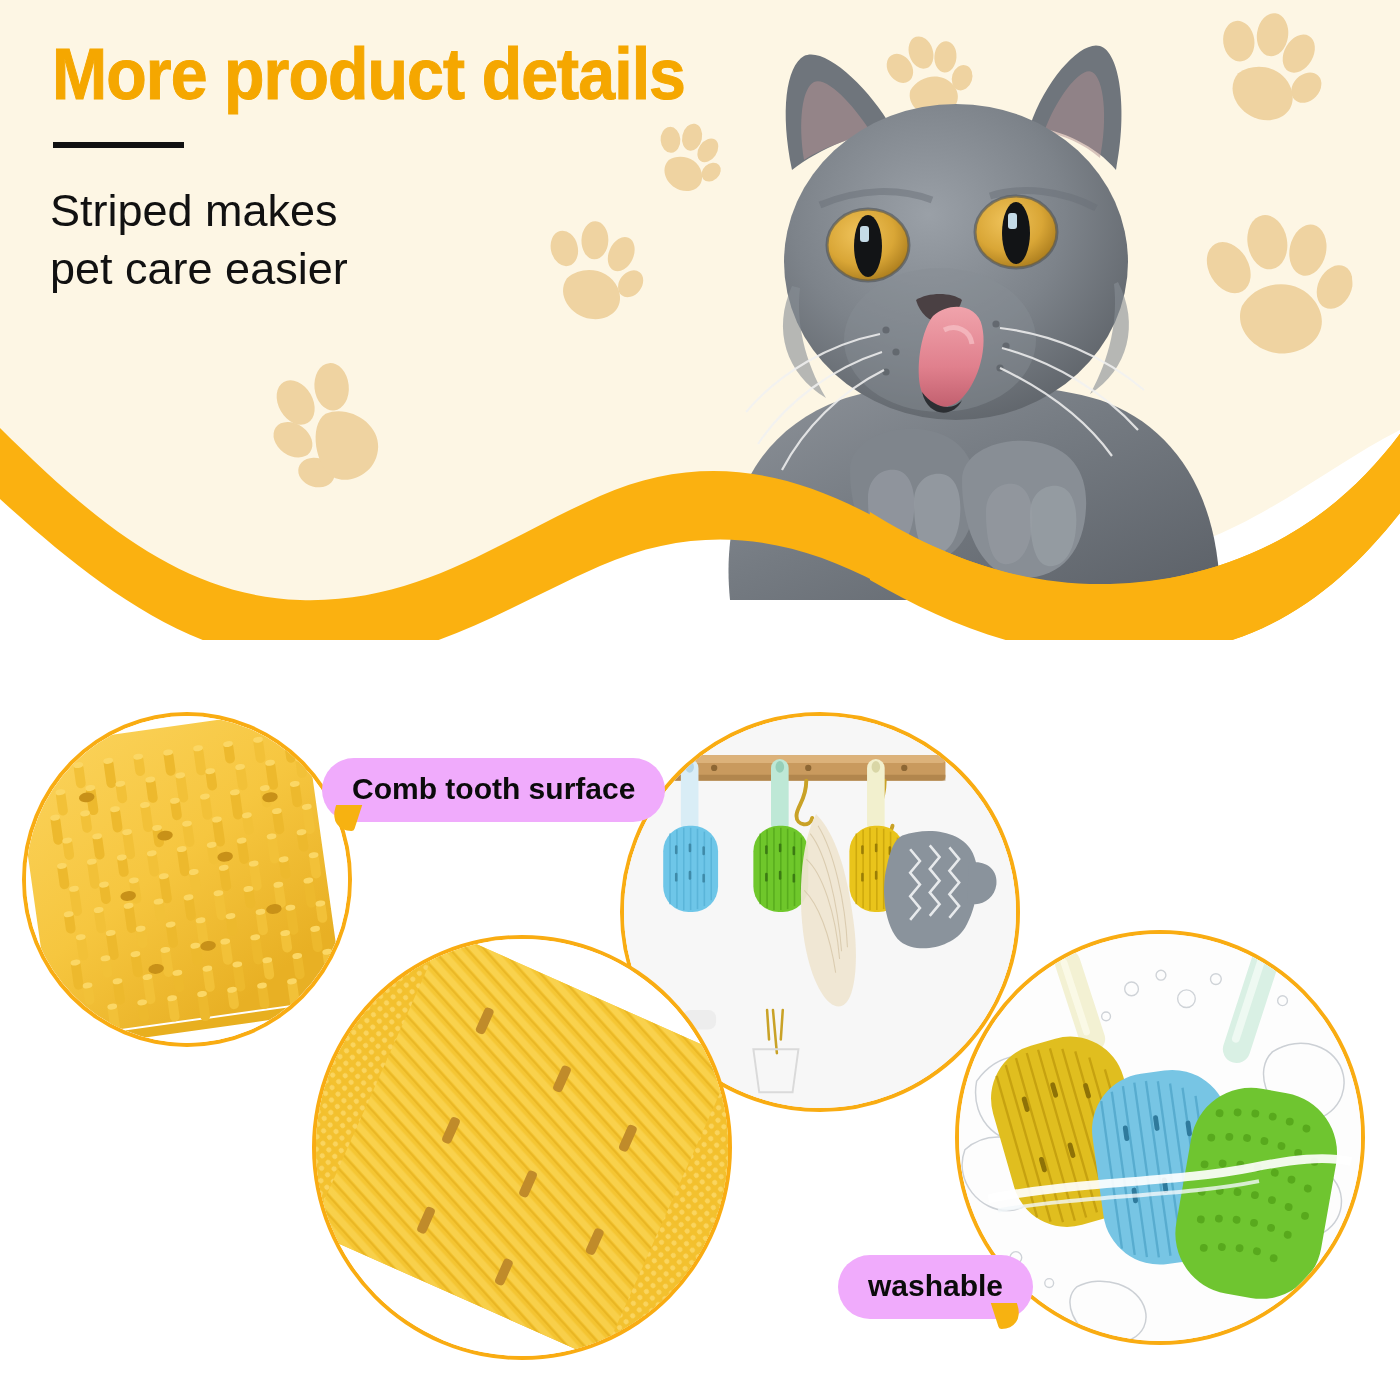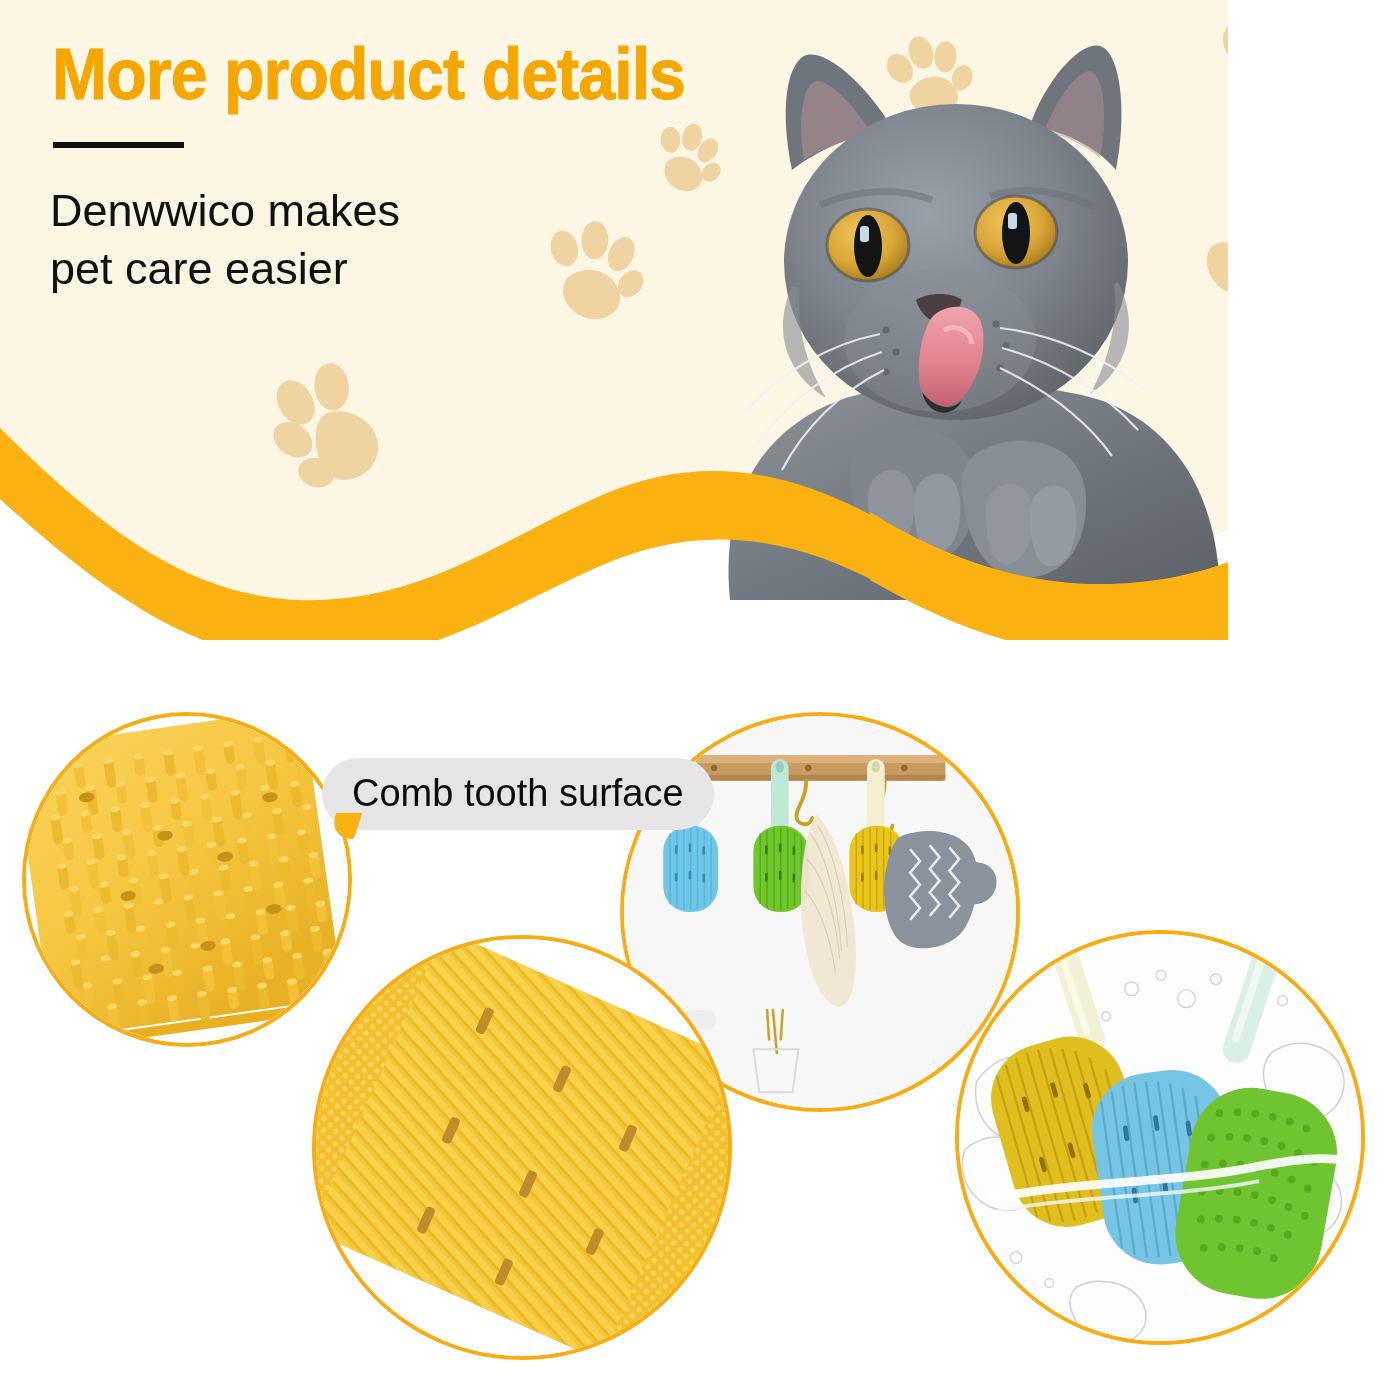--- a/index.html
+++ b/index.html
@@ -22,21 +22,21 @@
     height: 1400px;
     background: #ffffff;
     overflow: hidden;
   }
 
   
   .hero {
     position: absolute;
     left: 0;
     top: 0;
-    width: 1228px;
+    width: 1400px;
     height: 640px;
     overflow: hidden;
   }
   .hero-bg {
     position: absolute;
     left: 0;
     top: 0;
     width: 1400px;
     height: 640px;
   }
@@ -127,28 +127,28 @@
     box-sizing: border-box;
   }
 
   .c-comb   { left: 22px;  top: 72px;  width: 330px; height: 335px; }
   .c-strip  { left: 312px; top: 295px; width: 420px; height: 425px; }
   .c-hang   { left: 620px; top: 72px;  width: 400px; height: 400px; }
   .c-wash   { left: 955px; top: 290px; width: 410px; height: 415px; }
 
   .badge {
     position: absolute;
-    background: #e5e5e5;
+    background: #f0abfc;
     color: #0b0b0b;
     border-radius: 999px;
-    font-size: 38px;
+    font-size: 30px;
     line-height: 1;
     padding: 16px 30px 18px 30px;
     white-space: nowrap;
-    font-weight: 400;
+    font-weight: 700;
     box-sizing: border-box;
   }
   .badge::after {
     content: "";
     position: absolute;
     width: 26px;
     height: 26px;
     background: #F7B211;
   }
   .badge.tail-bl::after {
@@ -364,21 +364,21 @@
       <path d="M870,112
                C960,168 1060,200 1180,176
                C1290,152 1360,92 1410,20
                L1410,100
                C1350,180 1280,238 1180,252
                C1060,270 960,232 870,180 Z" fill="#FBB110"></path>
     </svg>
 
     <div class="hero-title">More product details</div>
     <div class="hero-rule"></div>
-    <div class="hero-sub">Denwwico makes
+    <div class="hero-sub">Striped makes
 pet care easier</div>
   </div>
 
   <div class="gallery">
 
     <div class="circle c-comb">
       <svg class="fill" viewBox="0 0 330 335" preserveAspectRatio="xMidYMid slice">
         <rect width="330" height="335" fill="#ffffff"></rect>
         <defs>
           <linearGradient id="padG" x1="0" y1="0" x2="0.6" y2="1">
@@ -893,15 +893,16 @@
             </g>
           </g>
         </g>
 
         <path d="M30 270 C120 252 220 254 300 238 C340 230 372 226 400 232" stroke="#FFFFFF" stroke-width="9" fill="none" opacity="0.9"></path>
         <path d="M40 282 C130 266 226 268 306 252" stroke="#F3F8FA" stroke-width="4" fill="none" opacity="0.8"></path>
       </svg>
     </div>
 
     <div class="badge b-comb tail-bl">Comb tooth surface</div>
+    <div class="badge b-wash tail-br">washable</div>
 
   </div>
 </div>
 
 </body></html>

